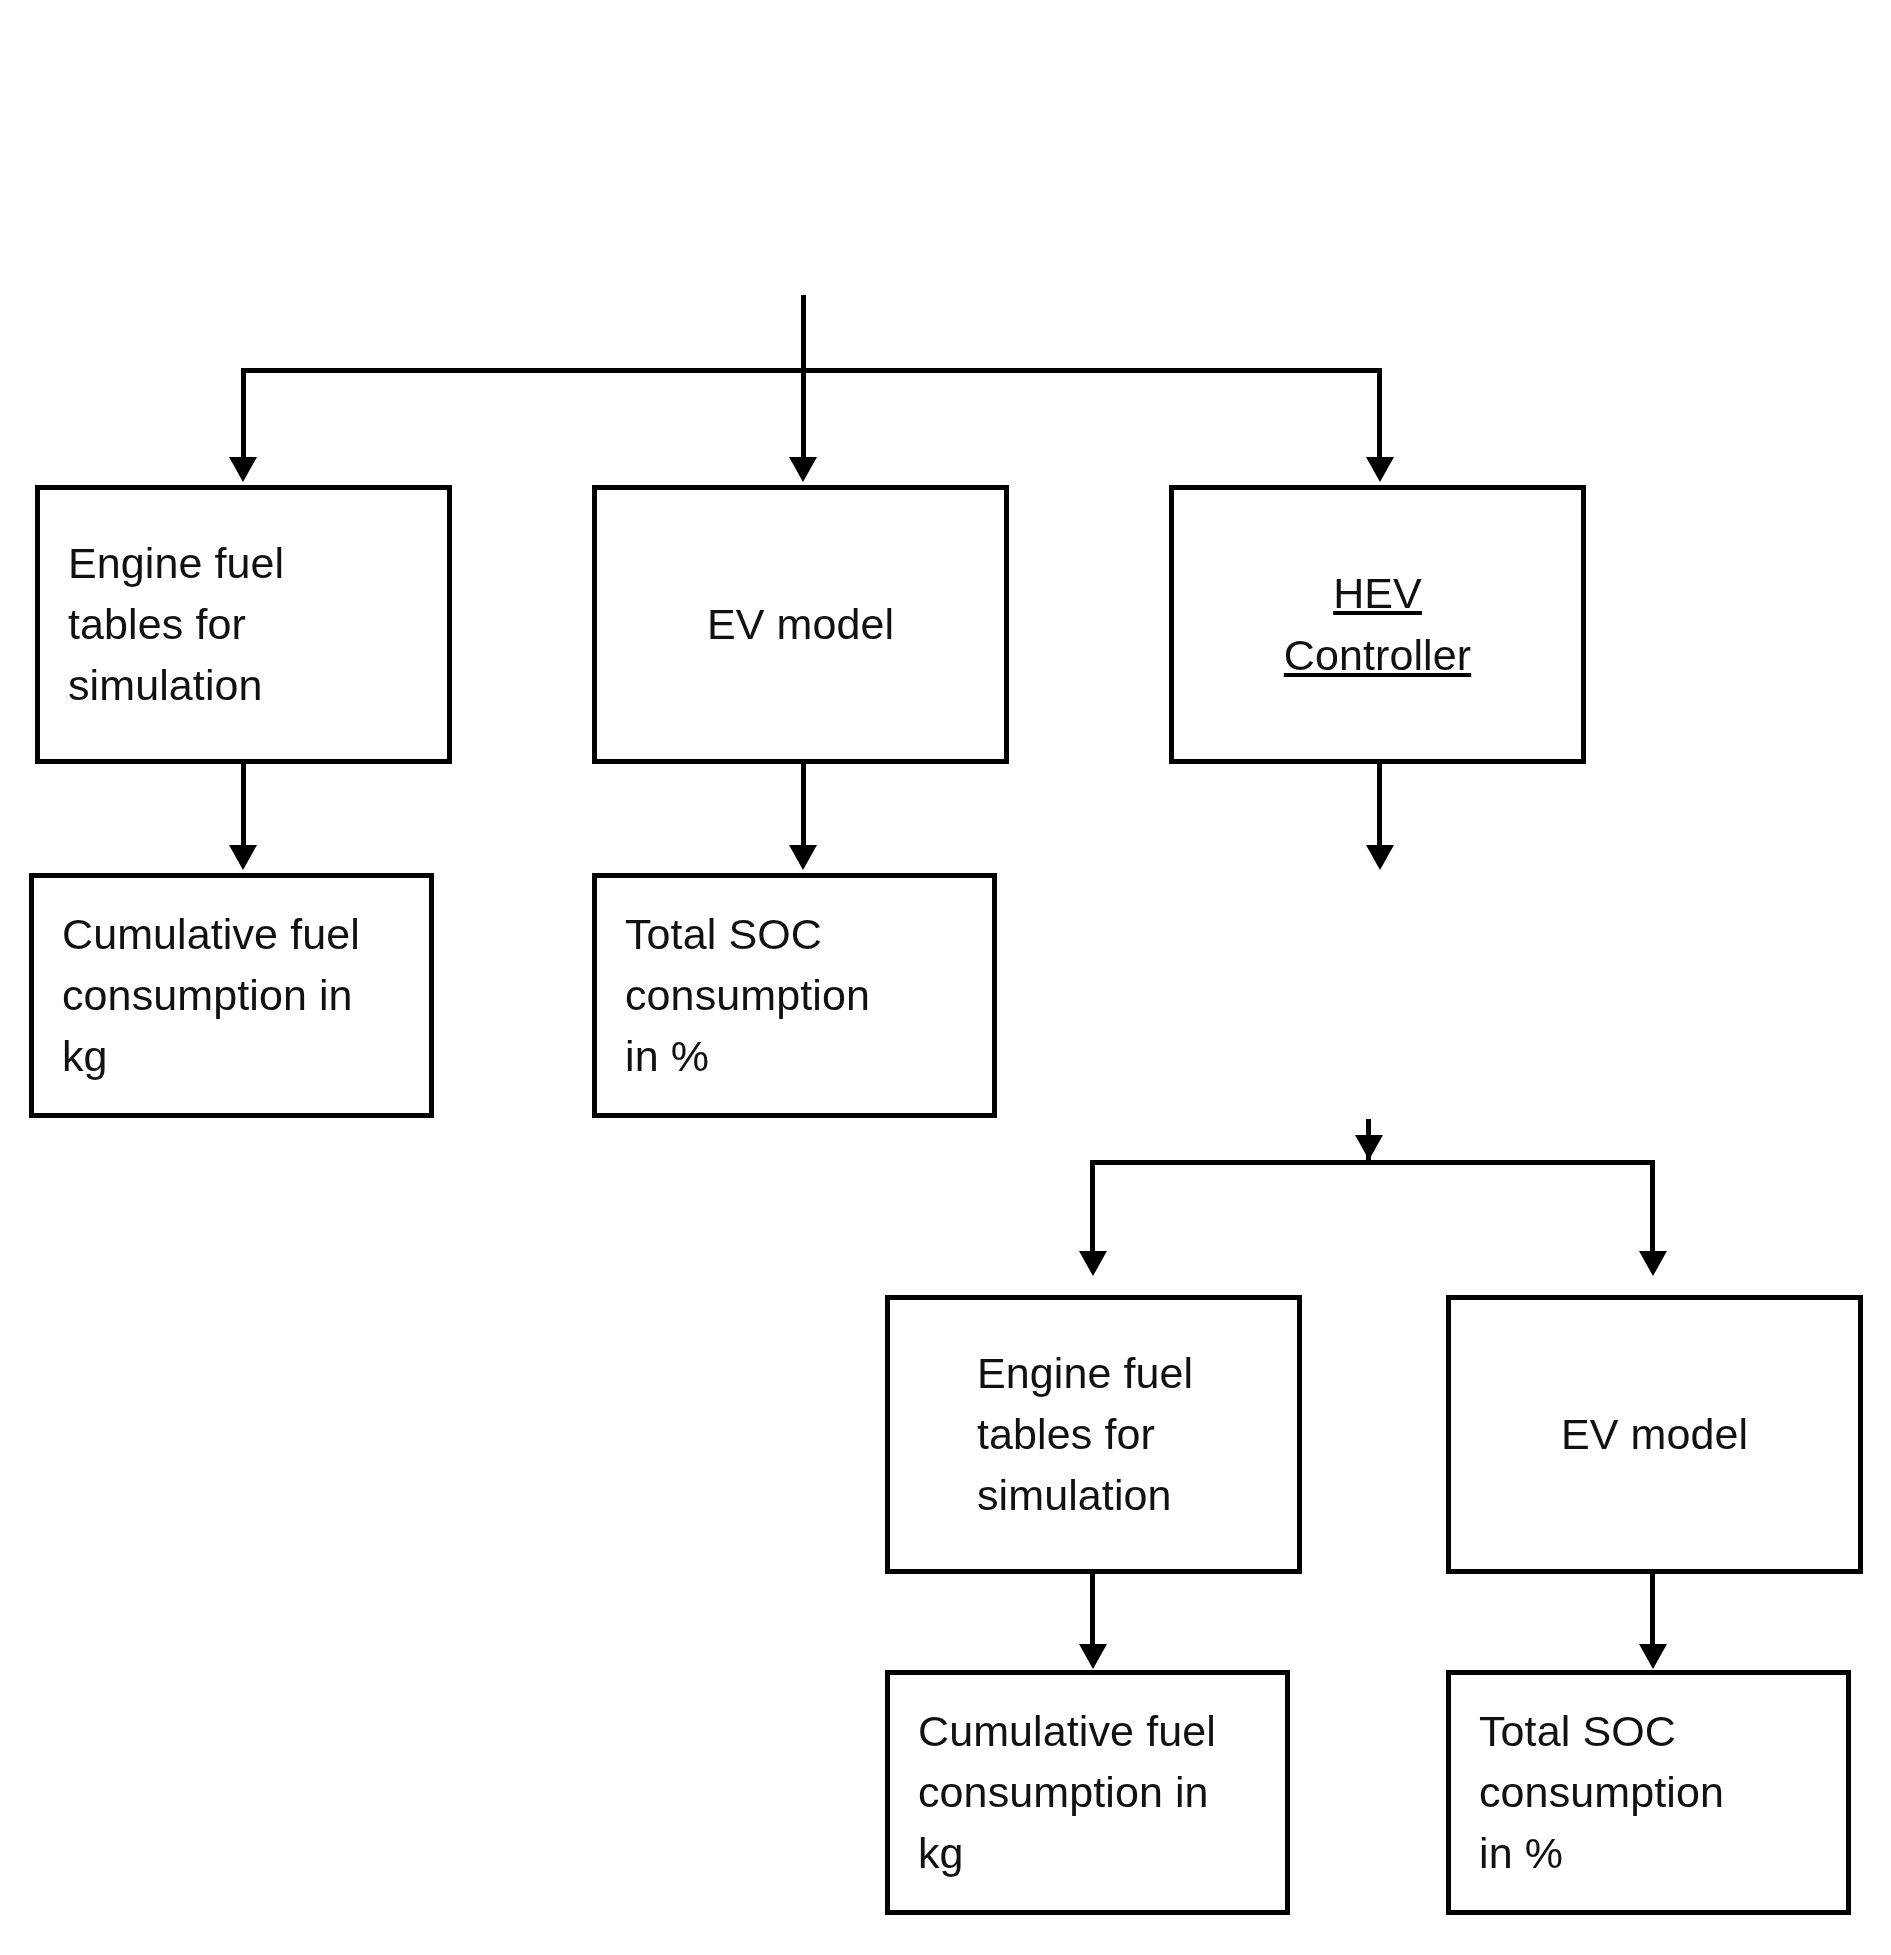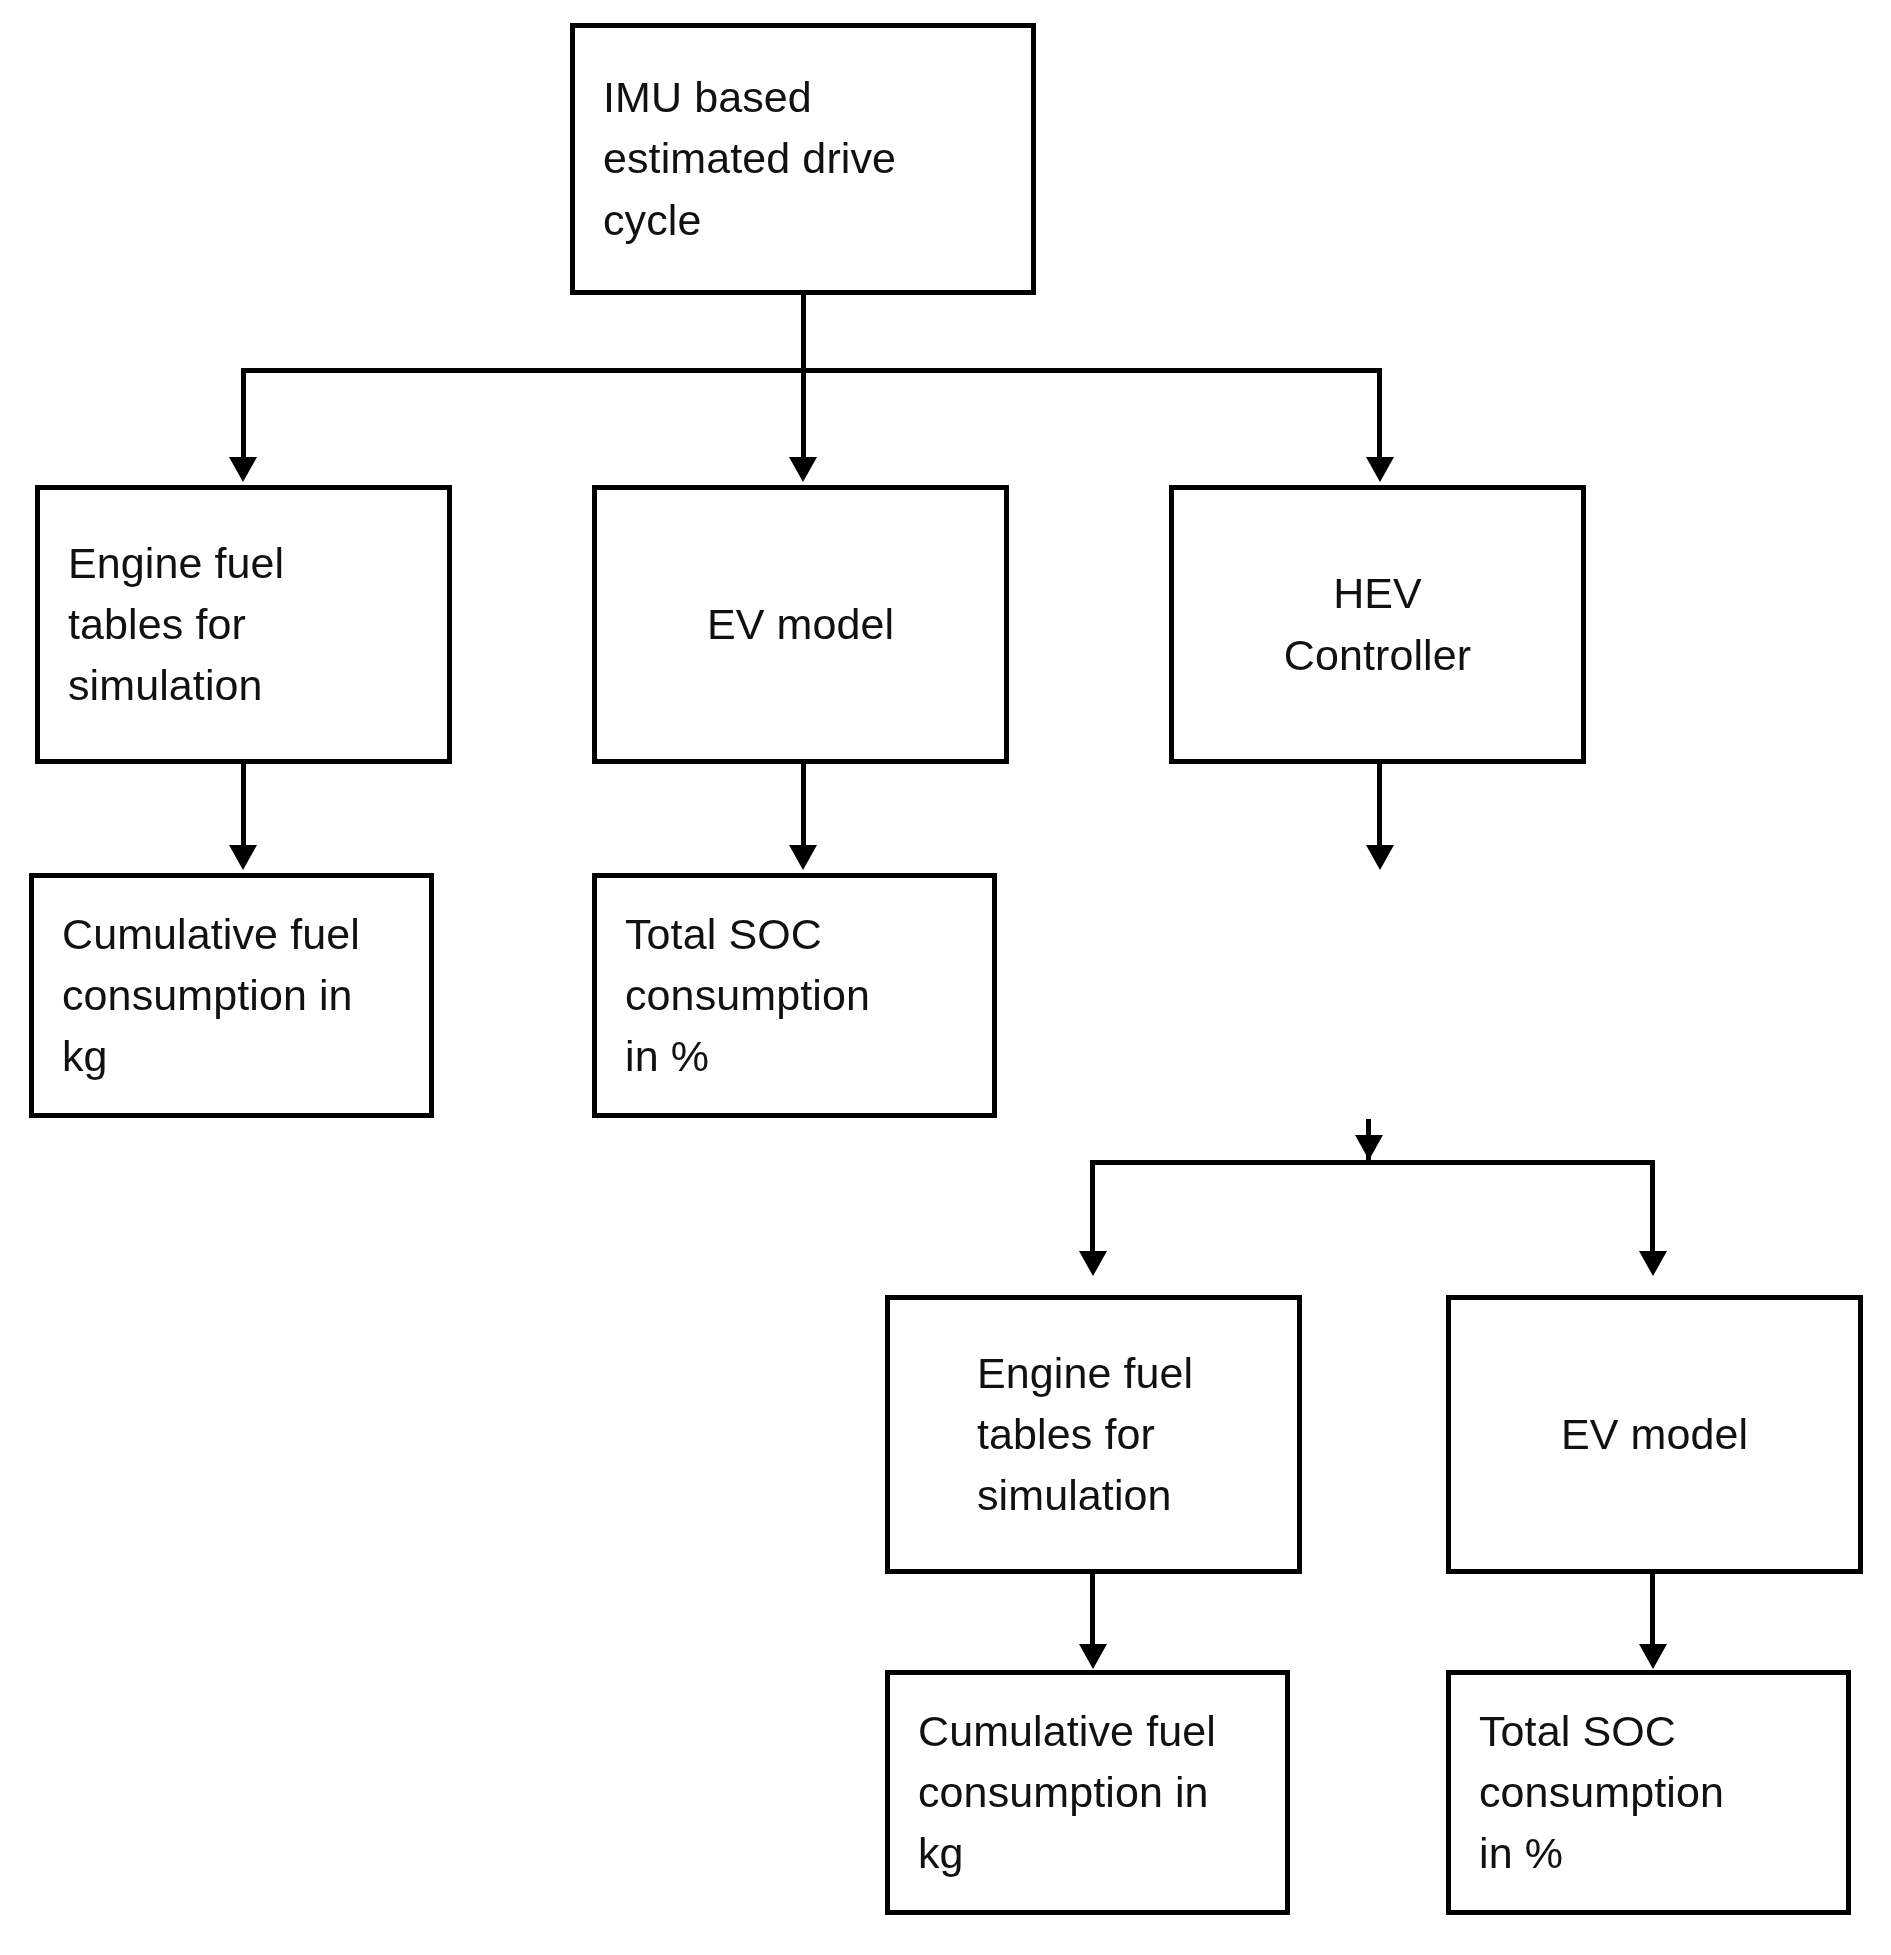--- a/index.html
+++ b/index.html
@@ -55,46 +55,41 @@
     border-left: 14.5px solid transparent;
     border-right: 14.5px solid transparent;
     border-top: 25.5px solid #000000;
   }
 </style>
 </head>
 <body>
 
 <div id="canvas">
 
-  <div class="node align-left" style="left:570px; top:23px; width:466px; height:272px;">
-    <div class="label">IMU based
-estimated drive
-cycle</div>
-  </div>
 
   <div class="vline" style="left:801px; top:295px; height:75px;"></div>
   <div class="hline" style="left:243px; top:368px; width:1139px;"></div>
   <div class="vline" style="left:241px; top:368px; height:93px;"></div>
   <div class="arrowhead" style="left:229px; top:457px;"></div>
   <div class="vline" style="left:801px; top:368px; height:93px;"></div>
   <div class="arrowhead" style="left:789px; top:457px;"></div>
   <div class="vline" style="left:1377px; top:368px; height:93px;"></div>
   <div class="arrowhead" style="left:1366px; top:457px;"></div>
 
   <div class="node align-left" style="left:35px; top:485px; width:417px; height:279px;">
     <div class="label">Engine fuel
 tables for
 simulation</div>
   </div>
 
   <div class="node align-center" style="left:592px; top:485px; width:417px; height:279px;">
     <div class="label">EV model</div>
   </div>
 
-  <div class="node align-center" style="left:1169px; top:485px; width:417px; height:279px;">
+  <div class="node align-center" style="left:1169px; top:485px; width:417px; height:279px;text-decoration:underline;">
     <div class="label">HEV
 Controller</div>
   </div>
 
   <div class="vline" style="left:241px; top:764px; height:86px;"></div>
   <div class="arrowhead" style="left:229px; top:845px;"></div>
 
   <div class="vline" style="left:801px; top:764px; height:86px;"></div>
   <div class="arrowhead" style="left:789px; top:845px;"></div>
 

